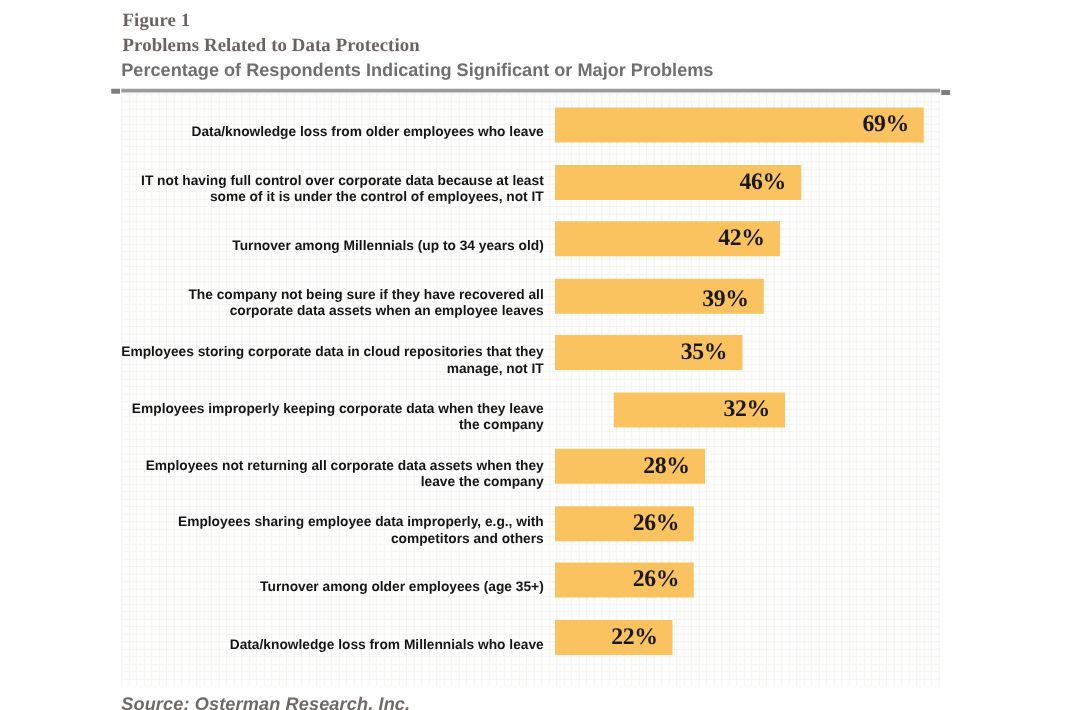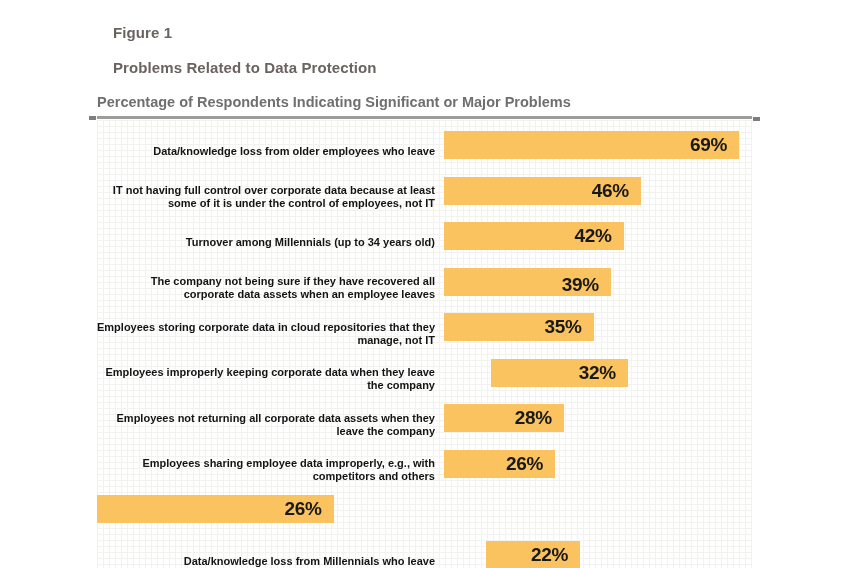--- a/index.html
+++ b/index.html
@@ -6,21 +6,21 @@
   body {
     width:865px; height:568px;
     background:#ffffff;
     font-family:"Liberation Sans", sans-serif;
     position:relative; overflow:hidden;
   }
   .figure { position:absolute; left:97px; top:7px; width:655px; }
 
   .fig-label, .fig-title {
     font-size:15px; font-weight:bold; color:#6a6360;
-    line-height:19px; margin:16px; letter-spacing:0.1px;
+    line-height:19px; margin:1px; letter-spacing:0.1px;font-family:Liberation Serif, serif;
   }
   .fig-subtitle {
     font-size:14.5px; font-weight:bold; color:#6f6f6f;
     line-height:19px; margin:1px 0 0 0;
   }
   .rule {
     margin-top:4px; height:3px; background:#9c9c9c; position:relative;
   }
   .rule::before, .rule::after {
     content:""; position:absolute; top:0; width:7px; height:4px; background:#7e7e7e;
@@ -35,21 +35,21 @@
       linear-gradient(#f2f2ef 1px, transparent 1px),
       linear-gradient(90deg, #f2f2ef 1px, transparent 1px);
     background-size:6px 6px;
   }
   .row { height:45.5px; display:flex; align-items:center; }
   .cat {
     width:338px; padding-right:9px; flex:none; box-sizing:content-box;
     text-align:right; font-weight:bold; font-size:11px; line-height:13px;
     color:#141414;
   }
-  .barzone { flex:1; height:41px; position:relative; }
+  .barzone { flex:1; height:41px; position:relative;font-family:Liberation Serif, serif; }
   .bar {
     height:28px; background:#fbc35f;
     display:flex; align-items:center; justify-content:flex-end;
     padding-right:12px; box-sizing:border-box; min-width:0;
   }
   .val {
     font-weight:bold; font-size:19px; color:#191919; letter-spacing:-0.3px;
     white-space:nowrap;
   }
   .source {
@@ -134,31 +134,32 @@
     <div class="row">
       <div class="cat">Employees sharing employee data improperly, e.g., with competitors and others</div>
       <div class="barzone">
         <div class="bar" style="width: 36.1111%;">
           <span class="val">26%</span>
         </div>
       </div>
     </div>
 
     <div class="row">
+      <div class="cat">Turnover among older employees (age 35+)</div>
       <div class="barzone">
         <div class="bar" style="width: 36.1111%;">
           <span class="val">26%</span>
         </div>
       </div>
     </div>
 
     <div class="row">
       <div class="cat">Data/knowledge loss from Millennials who leave</div>
       <div class="barzone">
-        <div class="bar" style="width: 30.5556%; margin-left: 42px;">
+        <div class="bar" style="width: 30.5556%;">
           <span class="val">22%</span>
         </div>
       </div>
     </div>
 
   </div>
 
   <p class="source">Source: Osterman Research, Inc.</p>
 </div>
 

